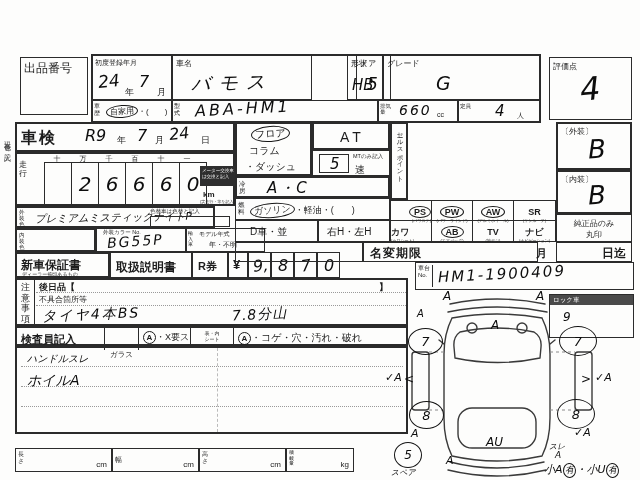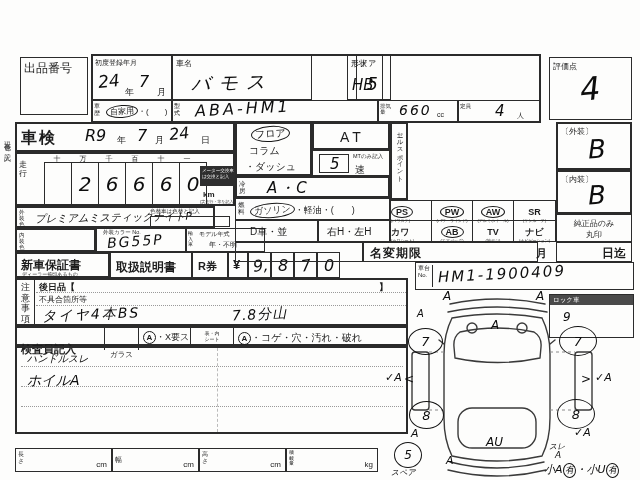--- a/index.html
+++ b/index.html
@@ -47,20 +47,24 @@
   <div class="cell" style="left:312px;top:55px;width:35px;height:45px;margin-left:44px;">
     <div class="abs" style="left:3px;top:2px;font-size:8px;">ドア</div>
     <div class="abs hw" style="left:10px;top:18px;font-size:17px;">5</div>
   </div>
 
   <div class="cell" style="left:347px;top:55px;width:36px;height:45px;">
     <div class="abs" style="left:3px;top:2px;font-size:8px;">形状</div>
     <div class="abs hw" style="left:4px;top:20px;font-size:15px;">HB</div>
   </div>
 
+  <div class="cell" style="left:383px;top:55px;width:157px;height:45px;">
+    <div class="abs" style="left:3px;top:2px;font-size:8px;">グレード</div>
+    <div class="abs hw" style="left:52px;top:16px;font-size:19px;">G</div>
+  </div>
 
   <div class="cell" style="left:92px;top:100px;width:80px;height:22px;">
     <div class="abs" style="left:1px;top:2px;font-size:6px;width:10px;line-height:7px;">車歴</div>
     <span class="abs nw" style="left:13px;top:4px;font-size:8px;"><span class="pc">自家用</span><span>・(　　)</span></span>
   </div>
   <div class="cell" style="left:172px;top:100px;width:206px;height:22px;">
     <div class="abs" style="left:1px;top:2px;font-size:6px;width:10px;line-height:7px;">型式</div>
     <div class="abs hw" style="left:22px;top:-2px;font-size:16px;letter-spacing:3px;transform:rotate(-3deg);">ABA-HM1</div>
   </div>
   <div class="cell" style="left:378px;top:100px;width:80px;height:22px;">
@@ -168,21 +172,21 @@
     <div class="abs nw" style="left:22px;top:1px;font-size:9px;font-weight:bold;">後日品【</div>
     <div class="abs" style="left:362px;top:1px;font-size:9px;font-weight:bold;">】</div>
     <div class="dot" style="left:19px;top:12px;width:370px;"></div>
     <div class="abs nw" style="left:22px;top:14px;font-size:8px;">不具合箇所等</div>
     <div class="dot" style="left:19px;top:25px;width:370px;"></div>
     <div class="abs hw" style="left:25px;top:26px;font-size:14px;letter-spacing:2px;transform:rotate(-2deg);">タイヤ4本BS</div>
     <div class="abs hw" style="left:215px;top:26px;font-size:14px;letter-spacing:1px;transform:rotate(-3deg);">7.8分山</div>
   </div>
 
   <div class="cell b2" style="left:15px;top:326px;width:393px;height:20px;">
-    <div class="abs nw" style="left:4px;top:14px;font-size:11px;font-weight:bold;">検査員記入</div>
+    <div class="abs nw" style="left:4px;top:4px;font-size:11px;font-weight:bold;">検査員記入</div>
     <div class="abs" style="left:87px;top:0px;width:35px;height:16px;border-left:1px solid #2b2b2b;border-right:1px solid #2b2b2b;font-size:7.5px;text-align:center;padding-top:22px;">ガラス</div>
     <div class="abs nw" style="left:126px;top:3px;font-size:9px;"><span class="ca">A</span><span>・X要ス</span></div>
     <div class="abs" style="left:173px;top:0px;width:44px;height:16px;border-left:1px solid #2b2b2b;border-right:1px solid #2b2b2b;font-size:5px;text-align:center;line-height:6px;padding-top:2px;">
       <div>表・内</div>
       <div>シート</div>
     </div>
     <div class="abs nw" style="left:221px;top:3px;font-size:10px;"><span class="ca">A</span><span>・コゲ・穴・汚れ・破れ</span></div>
   </div>
   <div class="cell b2" style="left:15px;top:346px;width:393px;height:88px;">
     <div class="dot" style="left:4px;top:18px;width:382px;"></div>
@@ -222,21 +226,21 @@
   <div class="cell" style="left:318px;top:220px;width:72px;height:22px;">
     <div class="abs nw" style="left:8px;top:4px;font-size:10px;">右H・左H</div>
   </div>
   <div class="cell" style="left:235px;top:242px;width:128px;height:20px;"></div>
 
   <div class="cell b2" style="left:390px;top:122px;width:18px;height:78px;">
     <div class="abs vt" style="left:3px;top:3px;font-size:6.5px;letter-spacing:0;">セールスポイント</div>
   </div>
 
   <div class="abs" style="left:390px;top:200px;width:166px;height:42px;">
-    <div class="cell" style="left:0px;top:0px;width:42px;height:21px;text-align:left;"><span class="nw circled" style="font-size:9px;font-weight:bold;">PS</span><div style="font-size:4px;margin-top:-1px;">(パワステ)</div></div>
+    <div class="cell" style="left:0px;top:0px;width:42px;height:21px;text-align:right;"><span class="nw circled" style="font-size:9px;font-weight:bold;">PS</span><div style="font-size:4px;margin-top:-1px;">(パワステ)</div></div>
     <div class="cell" style="left:41px;top:0px;width:42px;height:21px;text-align:center;"><span class="nw circled" style="font-size:9px;font-weight:bold;">PW</span><div style="font-size:4px;margin-top:-1px;">(パワーウインド)</div></div>
     <div class="cell" style="left:82px;top:0px;width:42px;height:21px;text-align:center;"><span class="nw circled" style="font-size:9px;font-weight:bold;">AW</span><div style="font-size:4px;margin-top:-1px;">(アルミホイール)</div></div>
     <div class="cell" style="left:123px;top:0px;width:43px;height:21px;text-align:center;"><span class="nw" style="font-size:9px;font-weight:bold;">SR</span><div style="font-size:4px;margin-top:-1px;">(サンルーフ)</div></div>
     <div class="cell" style="left:0px;top:20px;width:42px;height:22px;text-align:left;"><span class="nw" style="font-size:9px;font-weight:bold;">カワ</span><div style="font-size:4px;margin-top:-1px;">(カワシート)</div></div>
     <div class="cell" style="left:41px;top:20px;width:42px;height:22px;text-align:center;"><span class="nw circled" style="font-size:9px;font-weight:bold;">AB</span><div style="font-size:4px;margin-top:-1px;">(エアバッグ)</div></div>
     <div class="cell" style="left:82px;top:20px;width:42px;height:22px;text-align:center;"><span class="nw" style="font-size:9px;font-weight:bold;">TV</span><div style="font-size:4px;margin-top:-1px;">(地デジ)</div></div>
     <div class="cell" style="left:123px;top:20px;width:43px;height:22px;text-align:center;"><span class="nw" style="font-size:9px;font-weight:bold;">ナビ</span><div style="font-size:4px;margin-top:-1px;">(ナビゲーション)</div></div>
   </div>
 
   <div class="cell" style="left:363px;top:242px;width:175px;height:20px;">
@@ -273,21 +277,21 @@
     <div class="abs" style="right:4px;bottom:2px;font-size:8px;">cm</div>
   </div>
   <div class="cell" style="left:112px;top:448px;width:87px;height:24px;">
     <div class="abs" style="left:2px;top:6px;font-size:7px;">幅</div>
     <div class="abs" style="right:4px;bottom:2px;font-size:8px;">cm</div>
   </div>
   <div class="cell" style="left:199px;top:448px;width:87px;height:24px;">
     <div class="abs" style="left:2px;top:2px;font-size:6px;width:8px;line-height:7px;">高さ</div>
     <div class="abs" style="right:4px;bottom:2px;font-size:8px;">cm</div>
   </div>
-  <div class="cell" style="left:286px;top:448px;width:92px;height:24px;">
+  <div class="cell" style="left:286px;top:448px;width:68px;height:24px;">
     <div class="abs" style="left:2px;top:1px;font-size:5px;width:8px;line-height:5.5px;">積載量</div>
     <div class="abs" style="right:4px;bottom:2px;font-size:8px;">kg</div>
   </div>
 
   <div class="abs" style="left:549px;top:294px;width:85px;height:44px;border:1px solid #2b2b2b;">
     <div style="height:10px;background:#4a4a4a;color:#fff;font-size:6.5px;line-height:10px;padding-left:3px;">ロック車</div>
   </div>
 
   <svg class="abs" style="left:392px;top:290px;" width="212" height="190" viewBox="0 0 212 190">
     <g fill="none" stroke="#3a3a3a" stroke-width="1.4" stroke-linecap="round">

